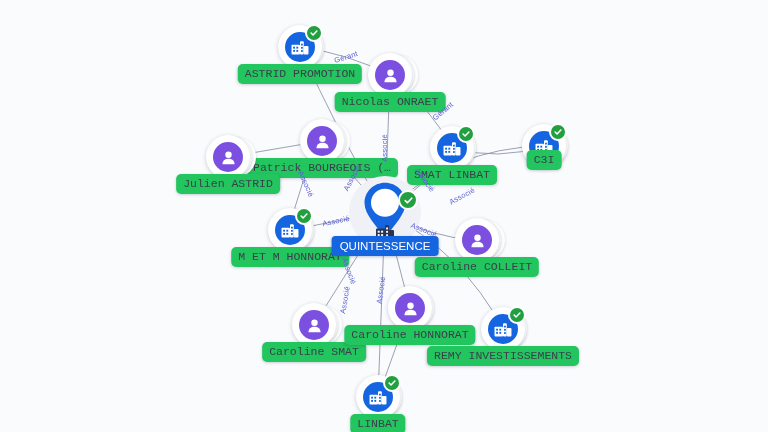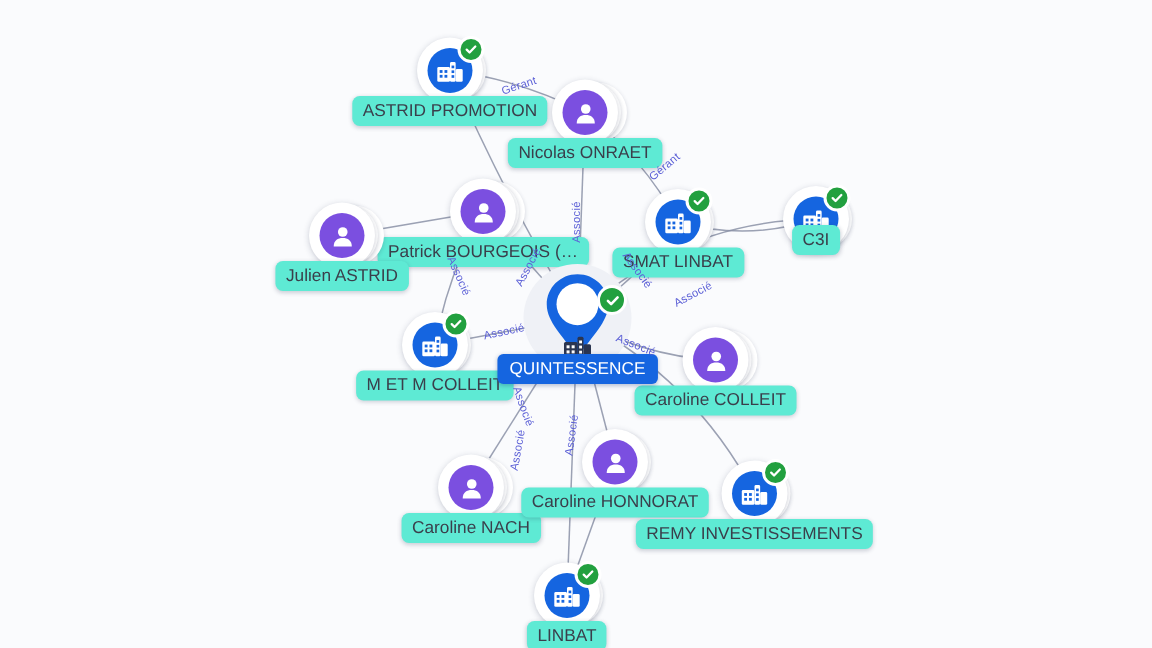--- a/index.html
+++ b/index.html
@@ -62,28 +62,29 @@
     display:flex;align-items:center;justify-content:center;
   }
   .badge svg{display:block;}
 
   
   .label{
     position:absolute;
     left:50%;
     transform:translateX(-50%);
     white-space:nowrap;
-    background:#5eead4;
+    background:#22c55e;
     color:#3a3f4b;
     font-size:11.5px;
     line-height:14px;
     padding:3px 7px;
     border-radius:5px;
     box-shadow:0 1px 3px rgba(40,50,80,.22);
     z-index:6;
+    font-family:Liberation Mono, monospace;
   }
 
   
   .rootnode{
     position:absolute;
     transform:translate(-50%,-50%);
     width:0;height:0;
   }
   .halo{
     position:absolute;left:50%;top:50%;
@@ -311,21 +312,21 @@
                 <rect x="10.6" y="11.8" width="1.9" height="1.9" fill="#1565e0"></rect>
               </svg>
             </div>
             <div class="badge">
               <svg width="8" height="8" viewBox="0 0 10 10">
                 <path d="M1.4 5.1 L3.8 7.5 L8.6 2.5" stroke="#ffffff" stroke-width="1.9" fill="none" stroke-linecap="round" stroke-linejoin="round"></path>
               </svg>
             </div>
           </div>
         </div>
-        <div class="label" style="top:17px">M ET M COLLEIT</div>
+        <div class="label" style="top:17px">M ET M HONNORAT</div>
       </div>
       <div class="node" style="left: 477px; top: 240px;">
         <div class="stackwrap">
           <div class="card c3"></div>
           <div class="card c2"></div>
           <div class="card c1"></div>
           <div class="disc">
             <div class="glyph person">
               <svg width="17" height="17" viewBox="0 0 18 18">
                 <circle cx="9" cy="6" r="3.4" fill="#ffffff"></circle>
@@ -343,21 +344,21 @@
           <div class="card c1"></div>
           <div class="disc">
             <div class="glyph person">
               <svg width="17" height="17" viewBox="0 0 18 18">
                 <circle cx="9" cy="6" r="3.4" fill="#ffffff"></circle>
                 <path d="M2.6 16.2 C2.6 11.9 5.5 10.2 9 10.2 C12.5 10.2 15.4 11.9 15.4 16.2 Z" fill="#ffffff"></path>
               </svg>
             </div>
           </div>
         </div>
-        <div class="label" style="top:17px">Caroline NACH</div>
+        <div class="label" style="top:17px">Caroline SMAT</div>
       </div>
       <div class="node" style="left: 410px; top: 308px;">
         <div class="stackwrap">
           <div class="card c2"></div>
           <div class="card c1"></div>
           <div class="disc">
             <div class="glyph person">
               <svg width="17" height="17" viewBox="0 0 18 18">
                 <circle cx="9" cy="6" r="3.4" fill="#ffffff"></circle>
                 <path d="M2.6 16.2 C2.6 11.9 5.5 10.2 9 10.2 C12.5 10.2 15.4 11.9 15.4 16.2 Z" fill="#ffffff"></path>

